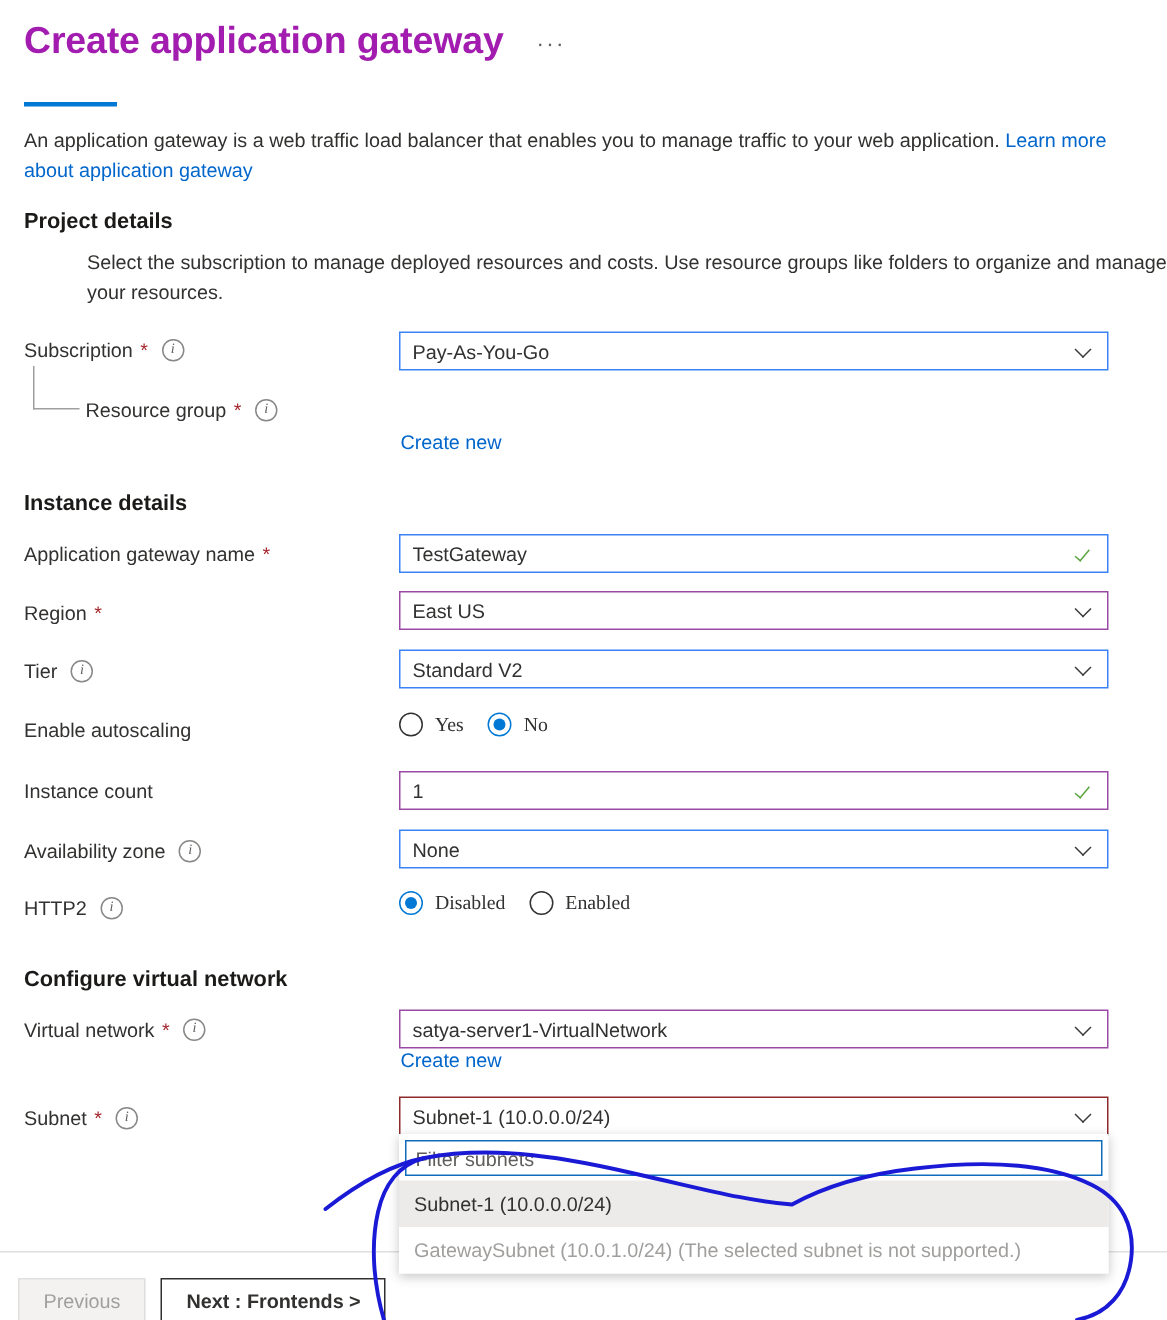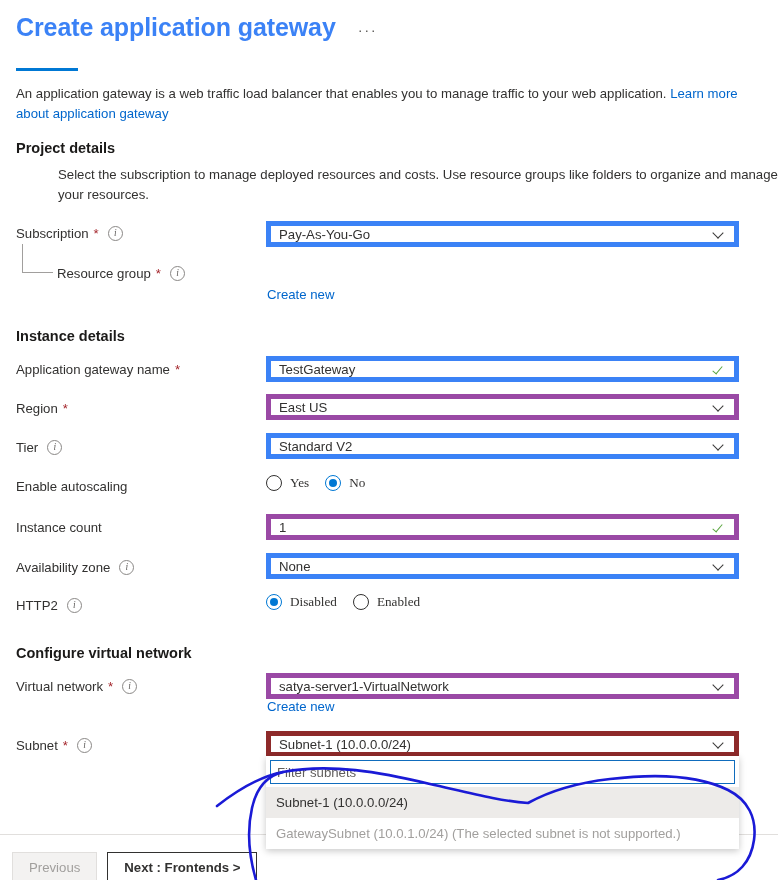--- a/index.html
+++ b/index.html
@@ -23,21 +23,21 @@
     width: 778px;
   }
   .title-row {
     display: flex;
     align-items: center;
     padding: 10px 0 0 16px;
   }
   .page-title {
     font-size: 25px;
     font-weight: 600;
-    color: #3b82f6;
+    color: #a21caf;
     letter-spacing: -0.1px;
     line-height: 34px;
   }
   .ellipsis-btn {
     margin-left: 22px;
     margin-top: 6px;
     color: #605e5c;
     font-size: 15px;
     letter-spacing: 1.5px;
     line-height: 10px;
@@ -141,21 +141,21 @@
     border-bottom: 1px solid #a19f9d;
   }
 
   
   .control {
     position: absolute;
     left: 266px;
     width: 473px;
     height: 26px;
     box-sizing: border-box;
-    border: 5px solid #3b82f6;
+    border: 1px solid #3b82f6;
     background: #fff;
     font-size: 13.2px;
     color: #323130;
     display: flex;
     align-items: center;
     padding: 0 6px 0 8px;
     cursor: pointer;
   }
   .control.purple { border-color: #9a49a5; }
   .control.red    { border-color: #8e2a2a; }

